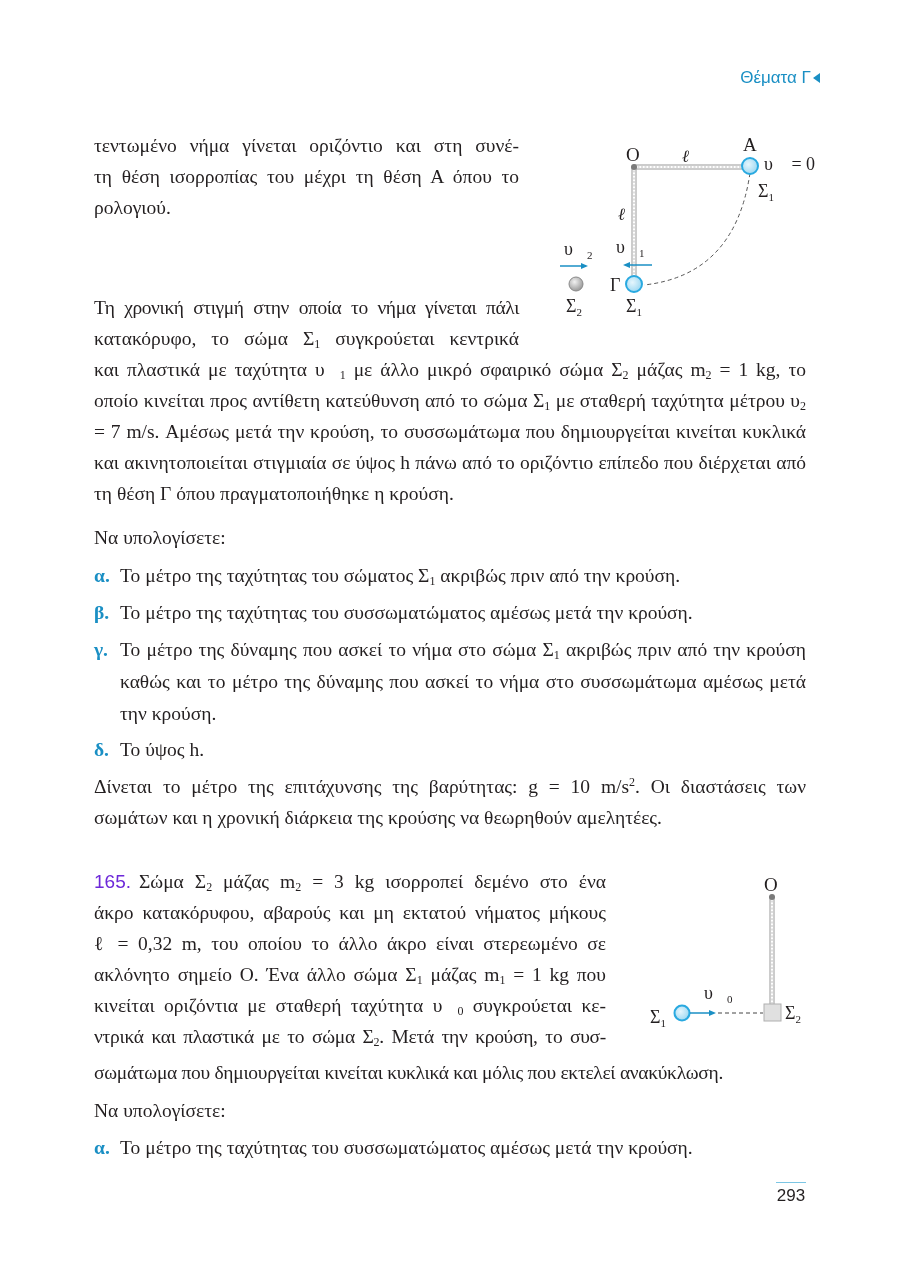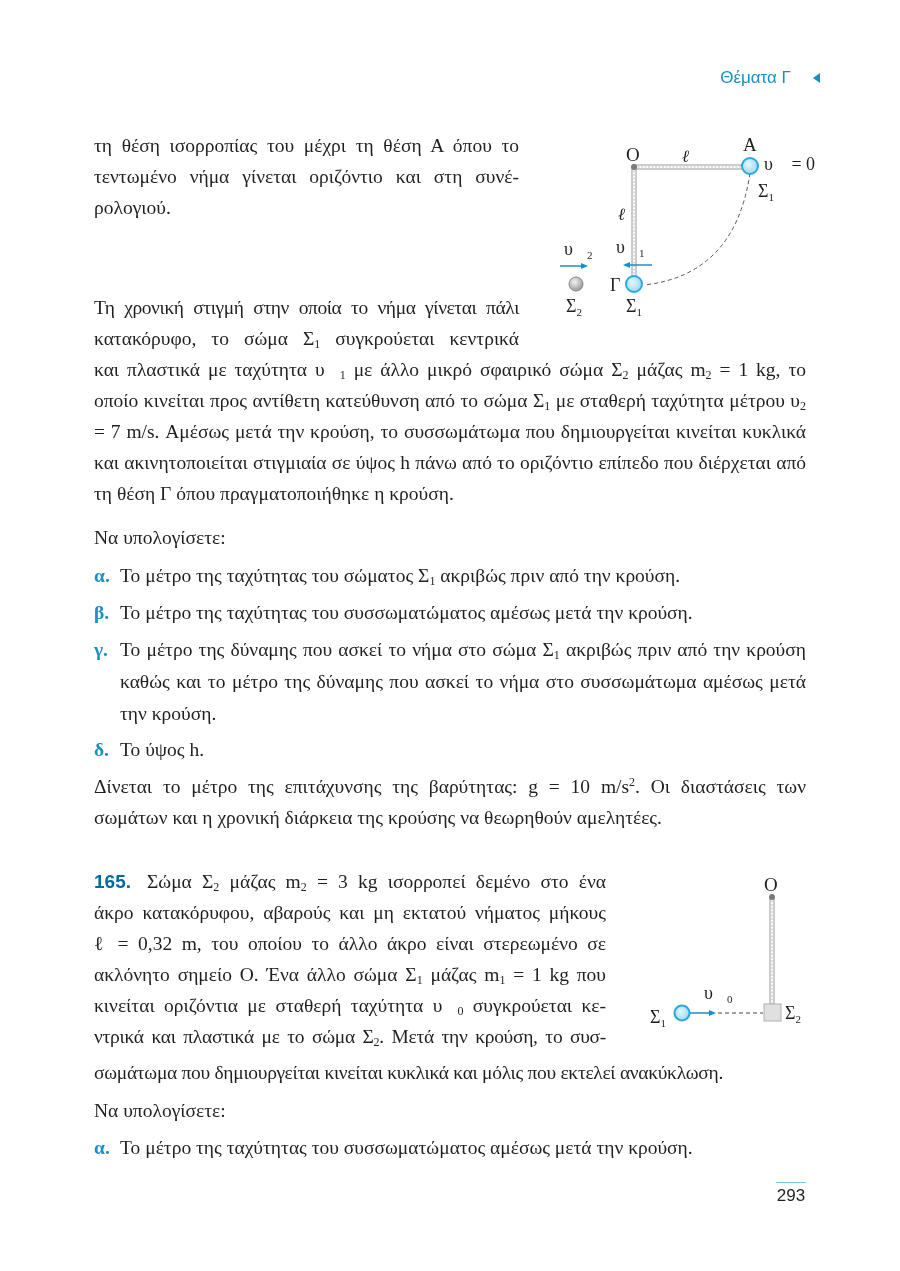--- a/index.html
+++ b/index.html
@@ -1,46 +1,46 @@
 <!DOCTYPE html>
 <html><head>
   <meta charset="utf-8">
   <style>
     html, body { margin: 0; padding: 0; background: #ffffff; }
     body { width: 900px; height: 1271px; position: relative; overflow: hidden;
            font-family: "Liberation Serif", "DejaVu Serif", serif; color: #231f20; }
     .header { position: absolute; top: 68px; right: 80px;
               font-family: "Liberation Sans", "DejaVu Sans", sans-serif;
-              font-size: 17px; color: #1a8fc4; display: flex; align-items: center; gap: 22px; }
+              font-size: 17px; color: #1a8fc4; display: flex; align-items: center; gap: 2px; }
     .header .tri { width: 0; height: 0; border-top: 5px solid transparent; border-bottom: 5px solid transparent;
                    border-right: 7px solid #1a8fc4; display: inline-block; }
     .txt { position: absolute; font-size: 19.5px; line-height: 31px; text-align: justify; }
     .blk { position: absolute; left: 94px; width: 712px; font-size: 19.5px; line-height: 31px; text-align: justify; }
     .item { position: absolute; left: 94px; width: 712px; font-size: 19.5px; line-height: 31px; display: flex; }
     .item .lbl { color: #1a8fc4; font-weight: bold; width: 26px; flex: 0 0 26px; }
     .item .body { flex: 1; text-align: justify; }
     sub { font-size: 12px; vertical-align: -3px; line-height: 0; }
     sup { font-size: 12px; line-height: 0; }
-    .probnum { color: #0369a1; font-family: "Liberation Sans", "DejaVu Sans", sans-serif; font-weight: bold; font-size: 19px; margin-right: 16px; }
+    .probnum { color: #6d28d9; font-family: "Liberation Sans", "DejaVu Sans", sans-serif; font-weight: normal; font-size: 19px; margin-right: 8px; }
     .pagenum { position: absolute; top: 1186px; left: 776px; width: 30px; text-align: center;
                font-family: "Liberation Sans", "DejaVu Sans", sans-serif; font-size: 17px; color: #231f20; }
     .pagenum .rule { position: absolute; top: -4px; left: 0; width: 30px; height: 1px; background: #7cc6e4; }
     svg text { font-family: "Liberation Serif", "DejaVu Serif", serif; fill: #231f20; }
   </style>
 </head>
 <body>
 
 <div class="header">
   <span>Θέματα Γ</span>
   <span class="tri"></span>
 </div>
 
 <div class="txt" style="left:94px; top:130px; width:425px;">
+  <div style="text-align-last:justify;">τεντωμένο νήμα γίνεται οριζόντιο και στη συνέ-</div>
   <div style="text-align-last:justify;">τη θέση ισορροπίας του μέχρι τη θέση Α όπου το</div>
-  <div style="text-align-last:justify;">τεντωμένο νήμα γίνεται οριζόντιο και στη συνέ-</div>
   <div>ρολογιού.</div>
 </div>
 
 <div class="txt" style="left:94px; top:292px; width:425px;">
   <div style="text-align-last:justify; letter-spacing:-0.4px;font-family:Liberation Serif, serif;">Τη χρονική στιγμή στην οποία το νήμα γίνεται πάλι</div>
   <div style="text-align-last:justify;"><span>κατακόρυφο, το σώμα Σ</span><sub>1</sub><span> συγκρούεται κεντρικά</span></div>
 </div>
 
 <div class="blk" style="top:354px; text-align-last:left;">
   <span>και πλαστικά με ταχύτητα </span><span>υ⃗</span><sub>1</sub><span> με άλλο μικρό σφαιρικό σώμα Σ</span><sub>2</sub><span> μάζας m</span><sub>2</sub><span> = 1 kg, το οποίο κινείται προς αντίθετη κατεύθυνση από το σώμα Σ</span><sub>1</sub><span> με σταθερή ταχύτητα μέτρου υ</span><sub>2</sub><span> = 7 m/s. Αμέσως μετά την κρούση, το συσσωμάτωμα που δημιουργείται κινείται κυκλικά και ακινητοποιείται στιγμιαία σε ύψος h πάνω από το οριζόντιο επίπεδο που διέρχεται από τη θέση Γ όπου πραγματοποιήθηκε η κρούση.</span>

